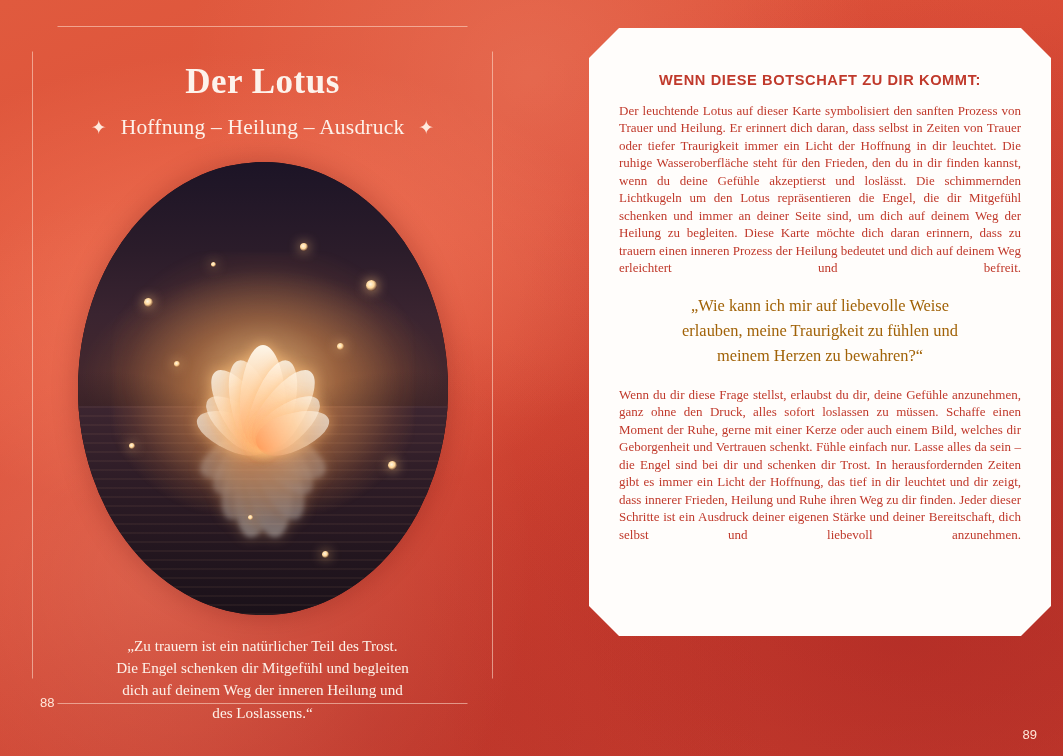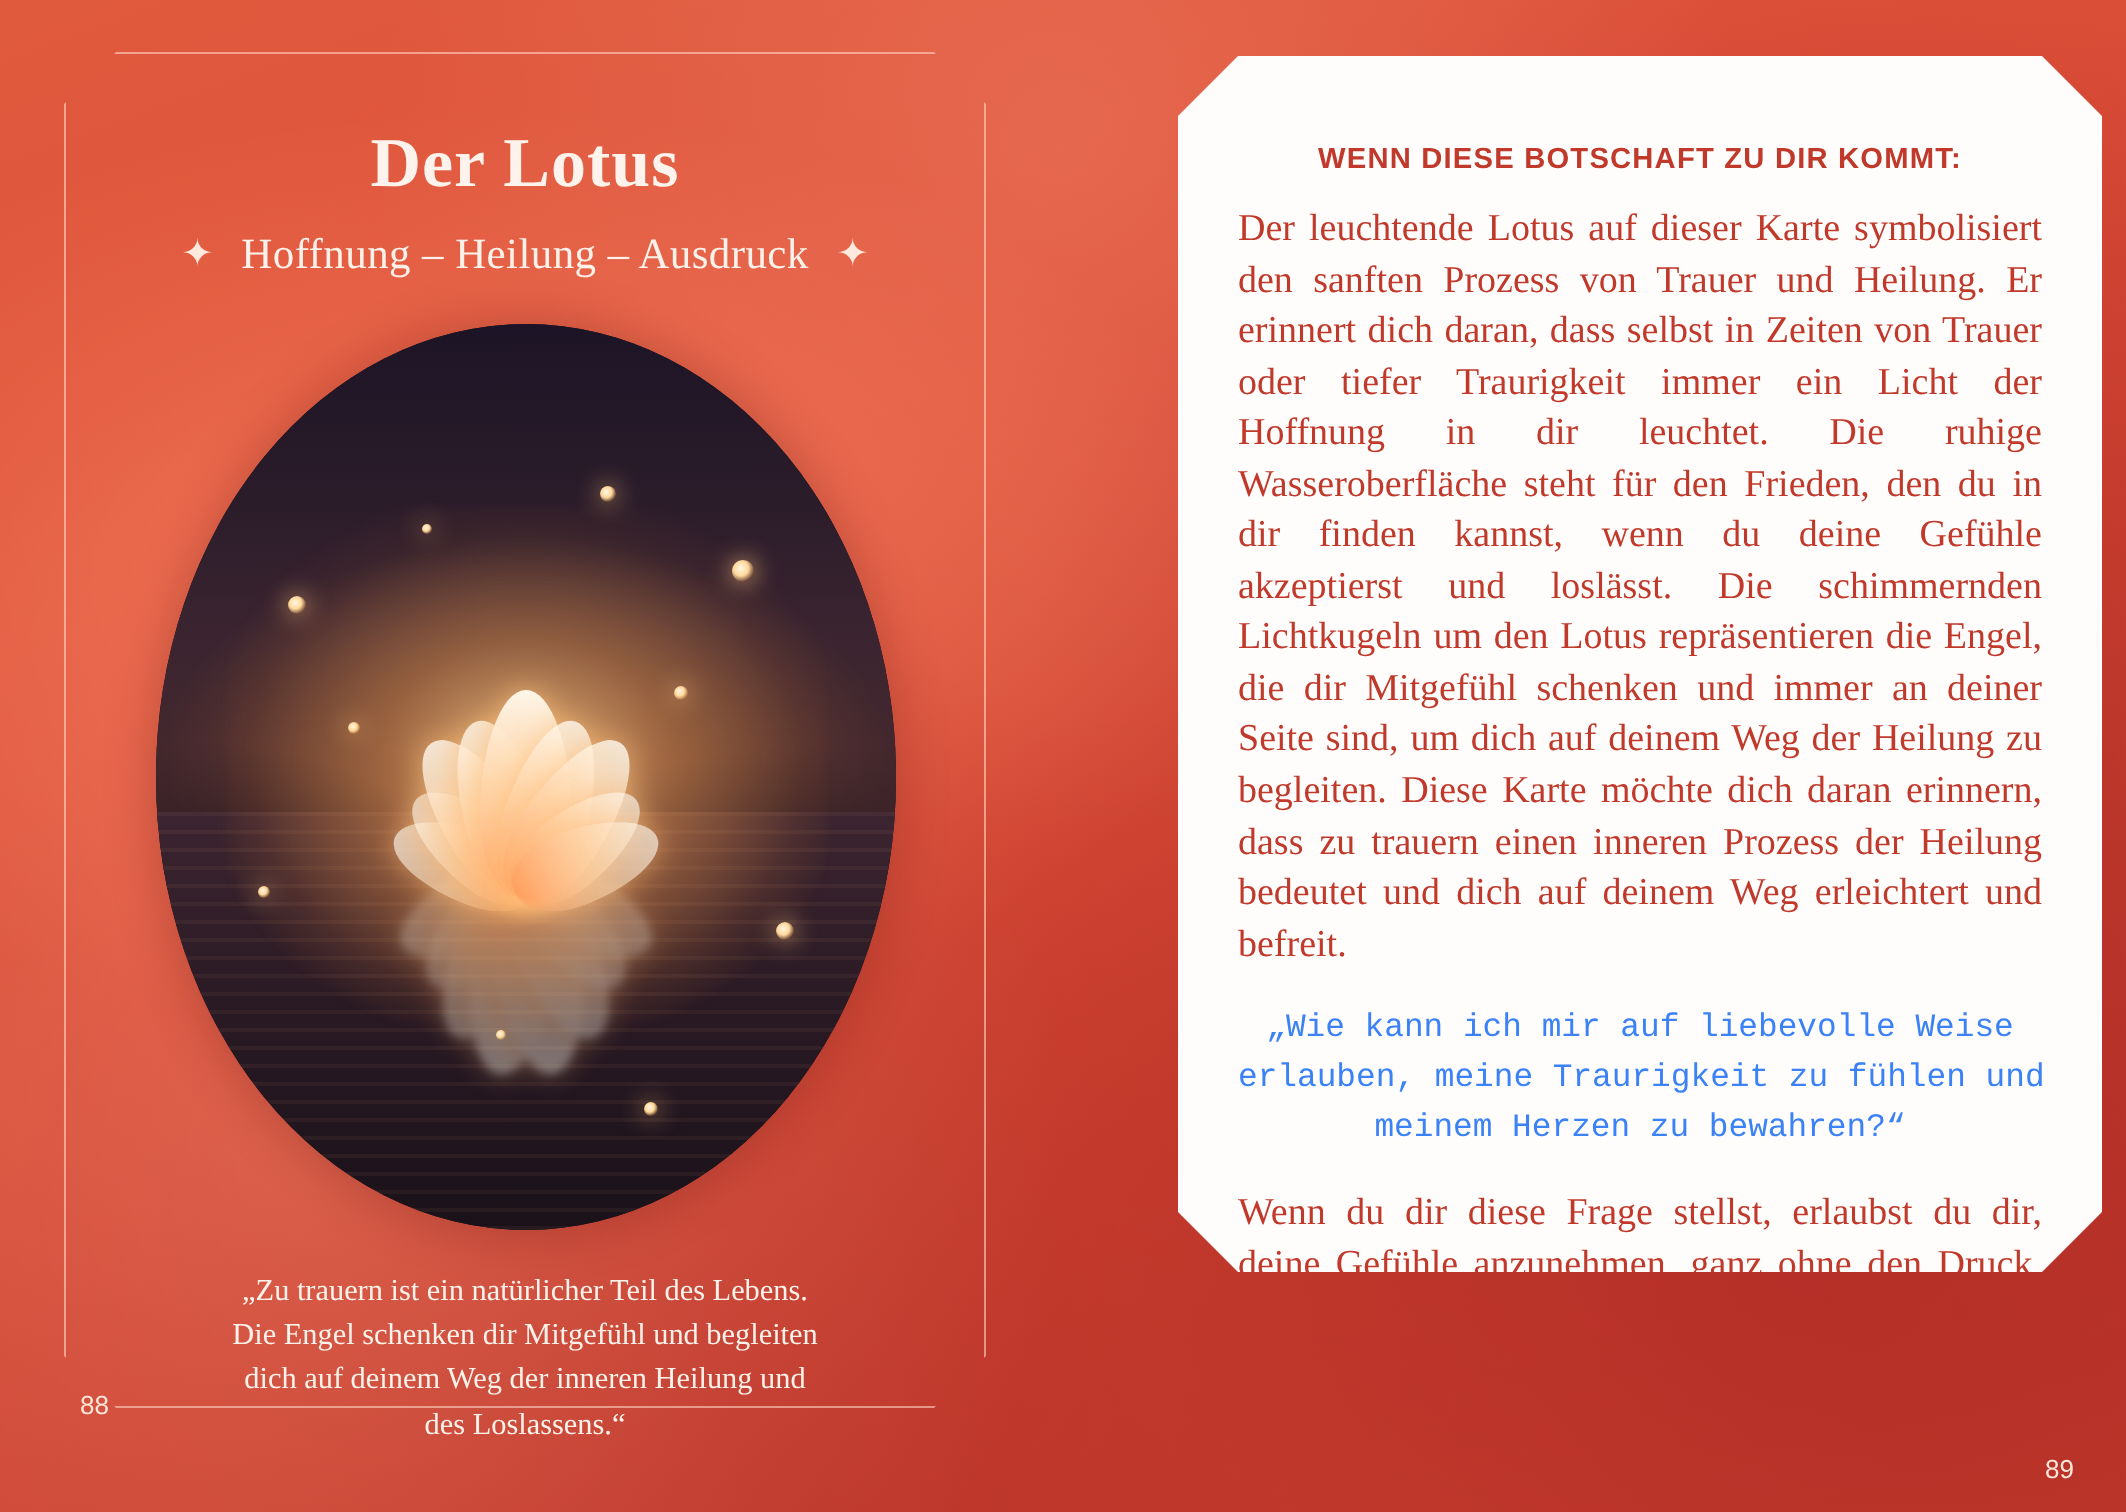--- a/index.html
+++ b/index.html
@@ -180,33 +180,33 @@
     font-family: "Liberation Sans", sans-serif;
     font-weight: bold;
     font-size: 14.6px;
     letter-spacing: 0.6px;
     color: #c0392b;
     text-align: center;
     margin-bottom: 14px;
   }
   .rp-para {
     font-family: "Liberation Serif", serif;
-    font-size: 19px;
+    font-size: 13px;
     line-height: 1.345;
     color: #c0392b;
     text-align: justify;
     text-align-last: justify;
     -moz-text-align-last: justify;
     hyphens: manual;
   }
   .rp-quote {
-    font-family: Liberation Mono, monospace;
+    font-family: Liberation Serif, serif;
     font-size: 16.4px;
     line-height: 1.52;
-    color: #3b82f6;
+    color: #a16207;
     text-align: center;
     margin: 17px 0 15px 0;
   }
   .rp-quote div { white-space: nowrap; }
   .rp-para.second { margin-top: 2px; }
 </style>
 </head>
 <body>
 
 <div class="texture"></div>
@@ -264,21 +264,21 @@
           <div class="orb" style="width:5px;height:5px;left:36%;top:22%;"></div>
           <div class="orb" style="width:8px;height:8px;left:60%;top:18%;"></div>
           <div class="orb" style="width:6px;height:6px;left:14%;top:62%;"></div>
           <div class="orb" style="width:9px;height:9px;left:84%;top:66%;"></div>
           <div class="orb" style="width:5px;height:5px;left:46%;top:78%;"></div>
           <div class="orb" style="width:7px;height:7px;left:66%;top:86%;"></div>
         </div>
       </div>
 
       <div class="quote-left">
-        <div>„Zu trauern ist ein natürlicher Teil des Lebens.</div>
+        <div>„Zu trauern ist ein natürlicher Teil des Trost.</div>
         <div>Die Engel schenken dir Mitgefühl und begleiten</div>
         <div>dich auf deinem Weg der inneren Heilung und</div>
         <div>des Loslassens.“</div>
       </div>
 
     </div>
     <div class="page-num left">88</div>
   </div>
 
   <div class="page-right">

